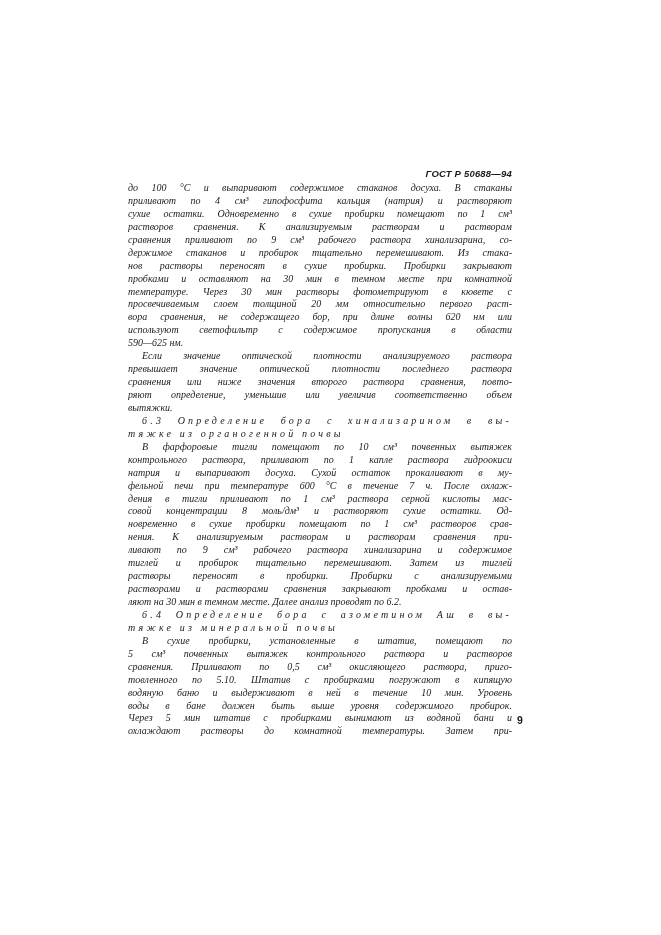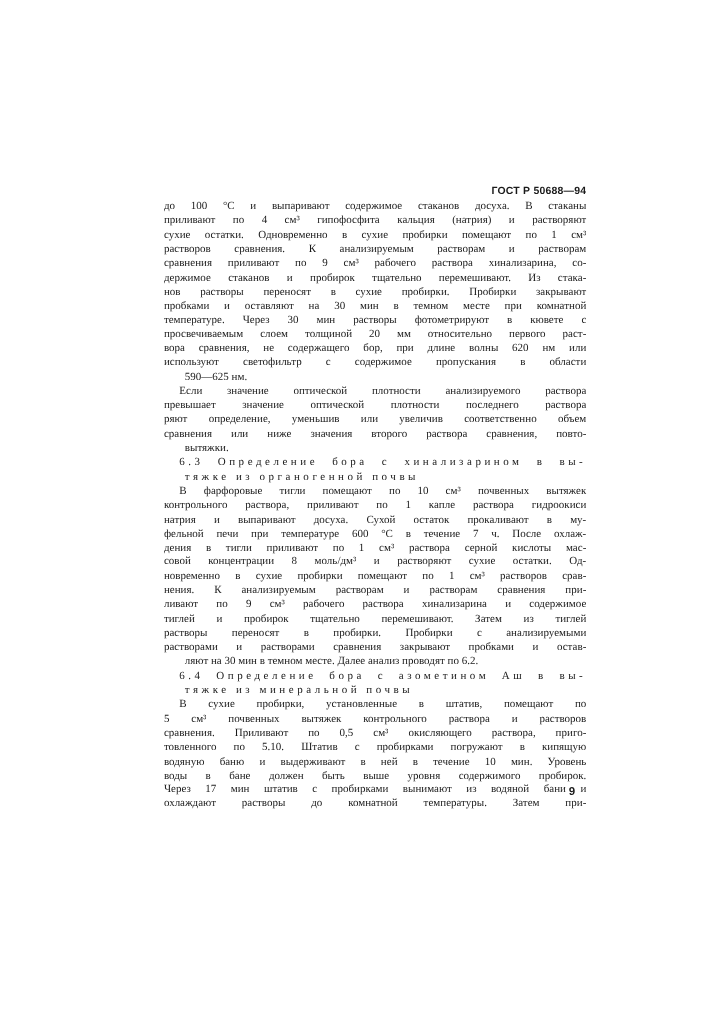--- a/index.html
+++ b/index.html
@@ -1,23 +1,23 @@
 <!DOCTYPE html>
 <html><head>
 <meta charset="utf-8">
 <style>
   html, body { margin:0; padding:0; background:#ffffff; }
   body { width:661px; height:935px; position:relative; overflow:hidden;
          font-family:"Liberation Serif", "DejaVu Serif", serif; color:#1a1a1a; }
-  .page { position:absolute; left:149px; top:168px; width:384px; }
+  .page { position:absolute; left:128px; top:168px; width:384px;font-style:italic; }
   .header { text-align:right; font-family:"Liberation Sans", sans-serif; font-weight:bold;
             font-size:9.5px; letter-spacing:0.2px; height:13px; margin-bottom:1px; }
   .line { font-size:10px; line-height:12.95px; height:12.95px; white-space:nowrap;
           text-align:justify; text-align-last:justify; overflow:hidden; }
-  .line.last { text-align-last:left;margin-left:19px; }
+  .line.last { text-align-last:left; }
   .ind { padding-left:14px; }
   .spaced { letter-spacing:3.2px; }
   .pageno { position:absolute; left:517px; top:714px; font-family:"Liberation Sans", sans-serif;
             font-weight:bold; font-size:10.5px; }
 </style>
 </head>
 <body>
 
 <div class="page">
   <div class="header">ГОСТ Р 50688—94</div>
@@ -34,22 +34,22 @@
     <div class="line">температуре. Через 30 мин растворы фотометрируют в кювете с</div>
     <div class="line">просвечиваемым слоем толщиной 20 мм относительно первого раст-</div>
     <div class="line">вора сравнения, не содержащего бор, при длине волны 620 нм или</div>
     <div class="line">используют светофильтр с содержимое пропускания в области</div>
     <div class="line last">590—625 нм.</div>
   </div>
 
   <div>
     <div class="line ind">Если значение оптической плотности анализируемого раствора</div>
     <div class="line">превышает значение оптической плотности последнего раствора</div>
+    <div class="line">сравнения или ниже значения второго раствора сравнения, повто-</div>
     <div class="line">ряют определение, уменьшив или увеличив соответственно объем</div>
-    <div class="line">сравнения или ниже значения второго раствора сравнения, повто-</div>
     <div class="line last">вытяжки.</div>
   </div>
 
   <div>
     <div class="line ind spaced">6.3 Определение бора с хинализарином в вы-</div>
     <div class="line last spaced">тяжке из органогенной почвы</div>
   </div>
 
   <div>
     <div class="line ind">В фарфоровые тигли помещают по 10 см³ почвенных вытяжек</div>
@@ -72,18 +72,18 @@
     <div class="line last spaced">тяжке из минеральной почвы</div>
   </div>
 
   <div>
     <div class="line ind">В сухие пробирки, установленные в штатив, помещают по</div>
     <div class="line">5 см³ почвенных вытяжек контрольного раствора и растворов</div>
     <div class="line">сравнения. Приливают по 0,5 см³ окисляющего раствора, приго-</div>
     <div class="line">товленного по 5.10. Штатив с пробирками погружают в кипящую</div>
     <div class="line">водяную баню и выдерживают в ней в течение 10 мин. Уровень</div>
     <div class="line">воды в бане должен быть выше уровня содержимого пробирок.</div>
-    <div class="line">Через 17 мин штатив с пробирками вынимают из водяной бани и</div>
+    <div class="line">Через 5 мин штатив с пробирками вынимают из водяной бани и</div>
     <div class="line">охлаждают растворы до комнатной температуры. Затем при-</div>
   </div>
 </div>
 
 <div class="pageno">9</div>
 
 </body></html>

